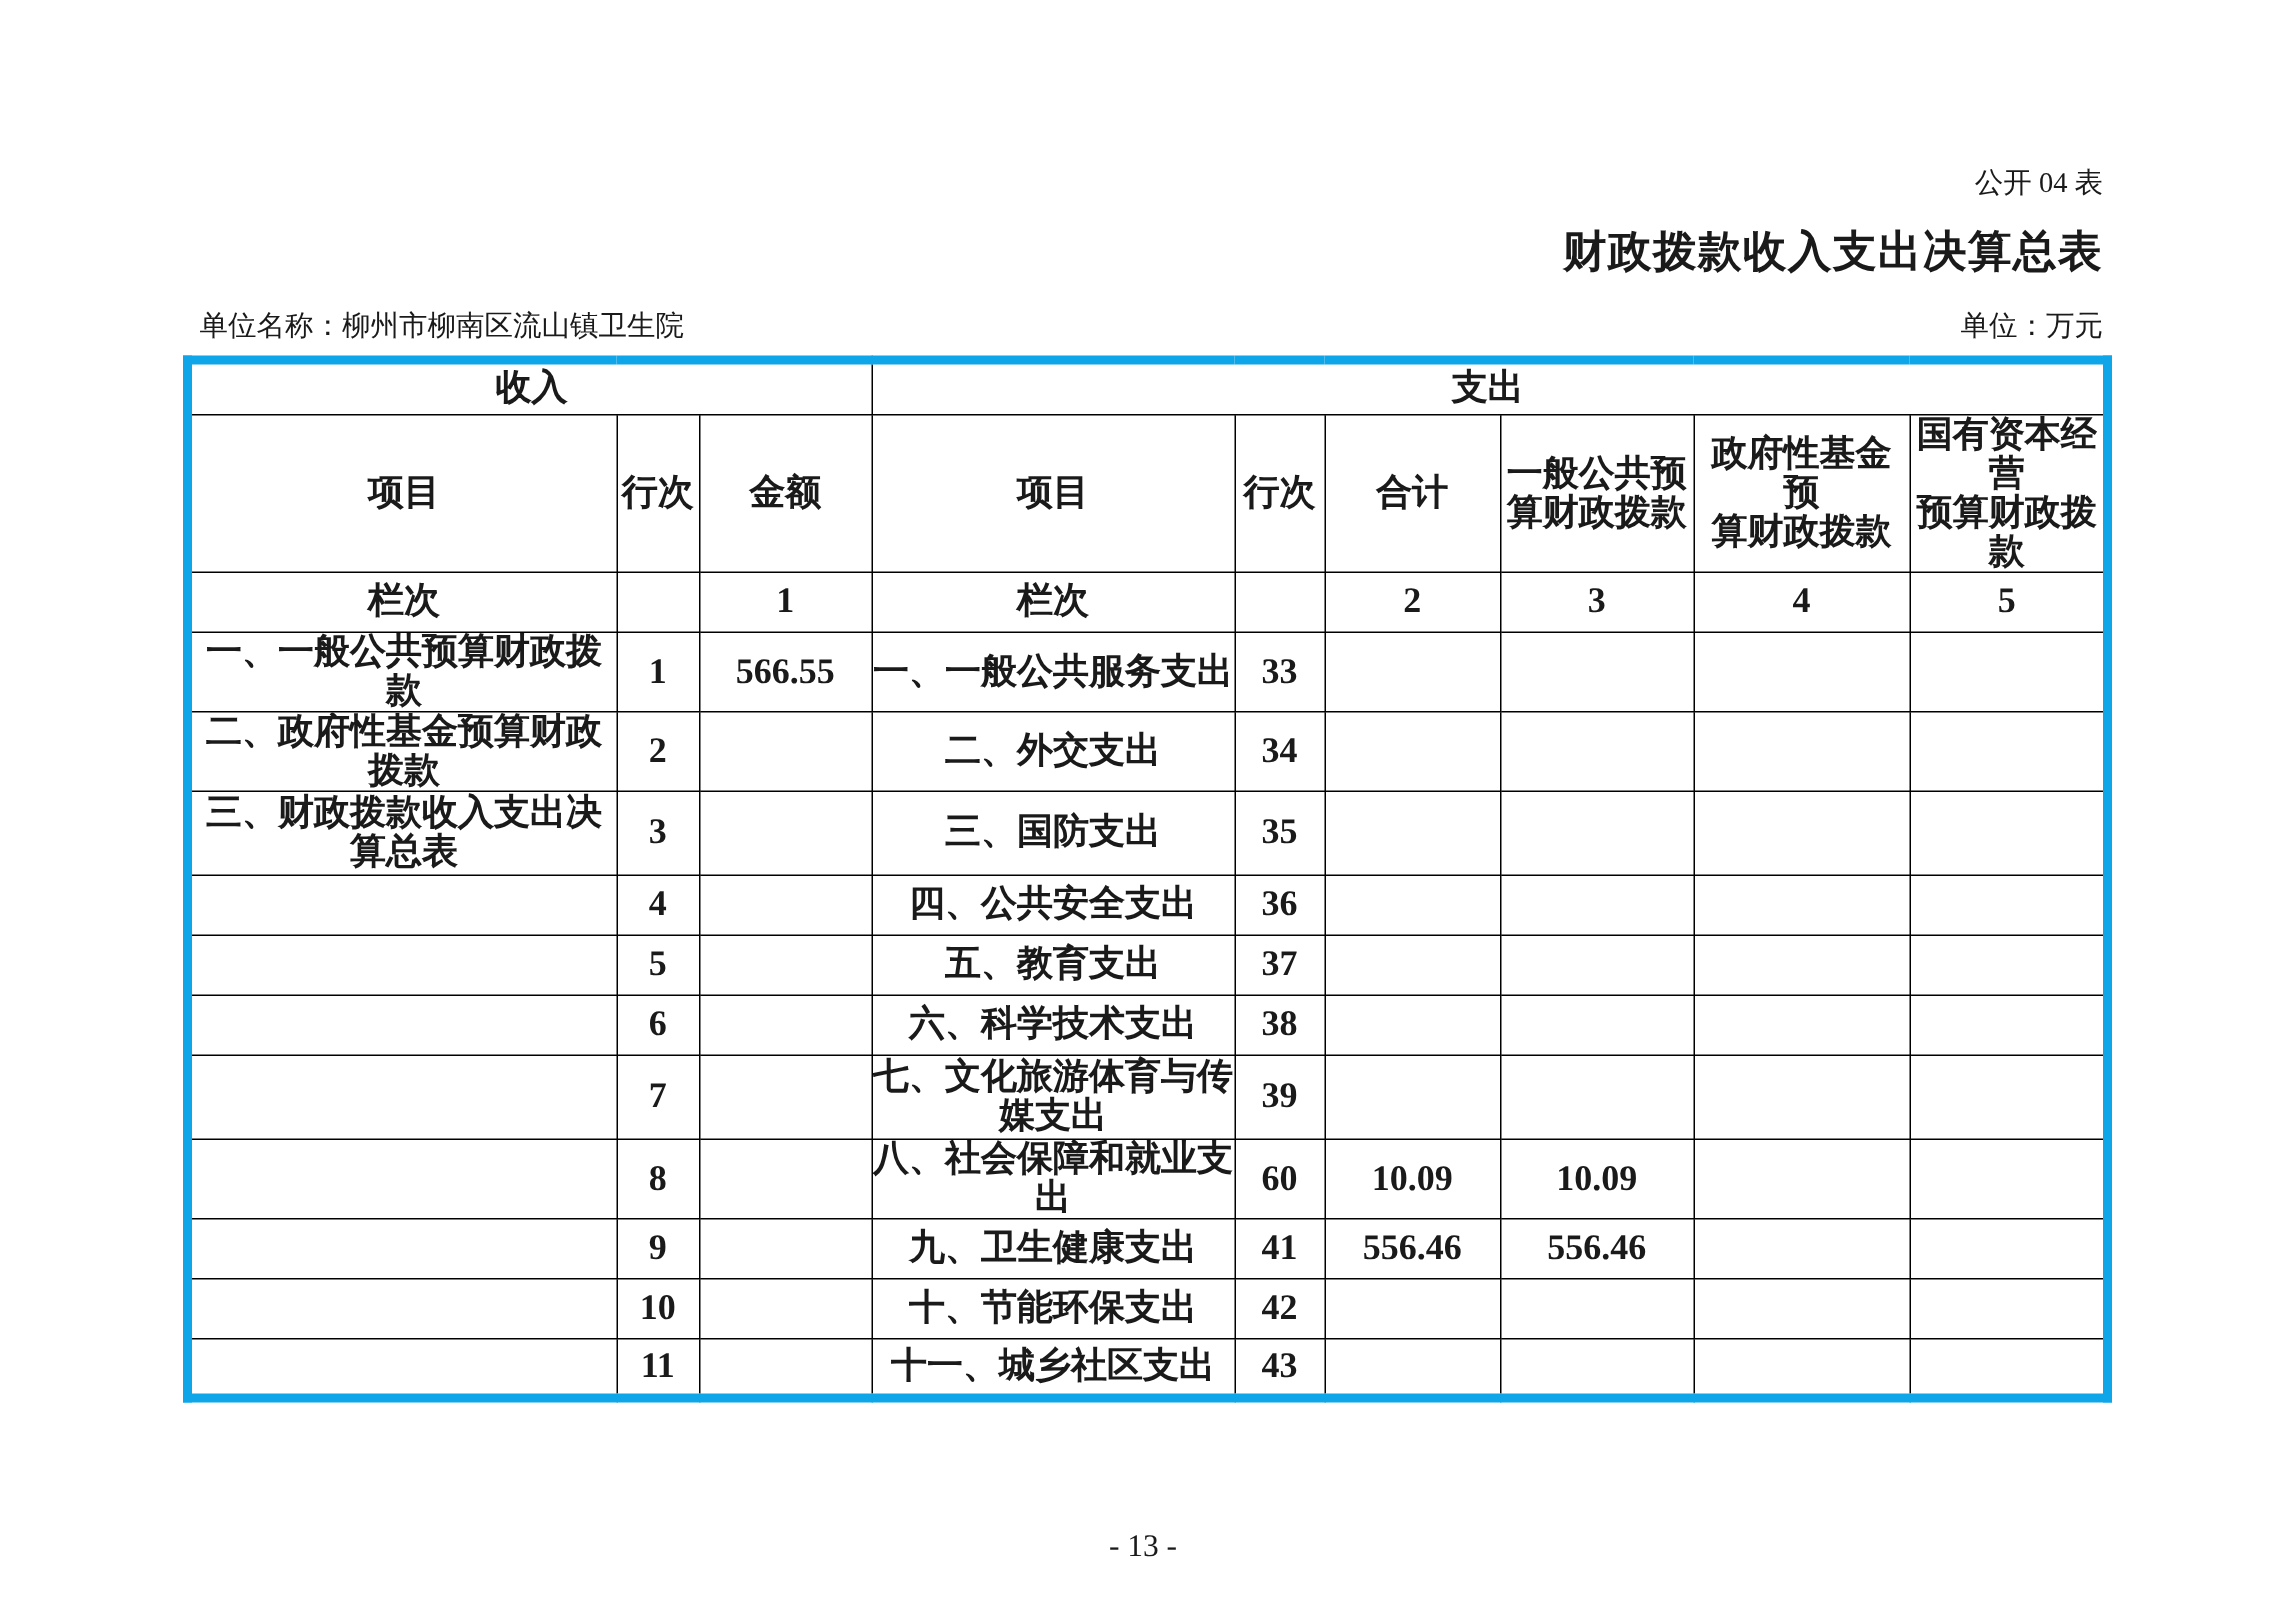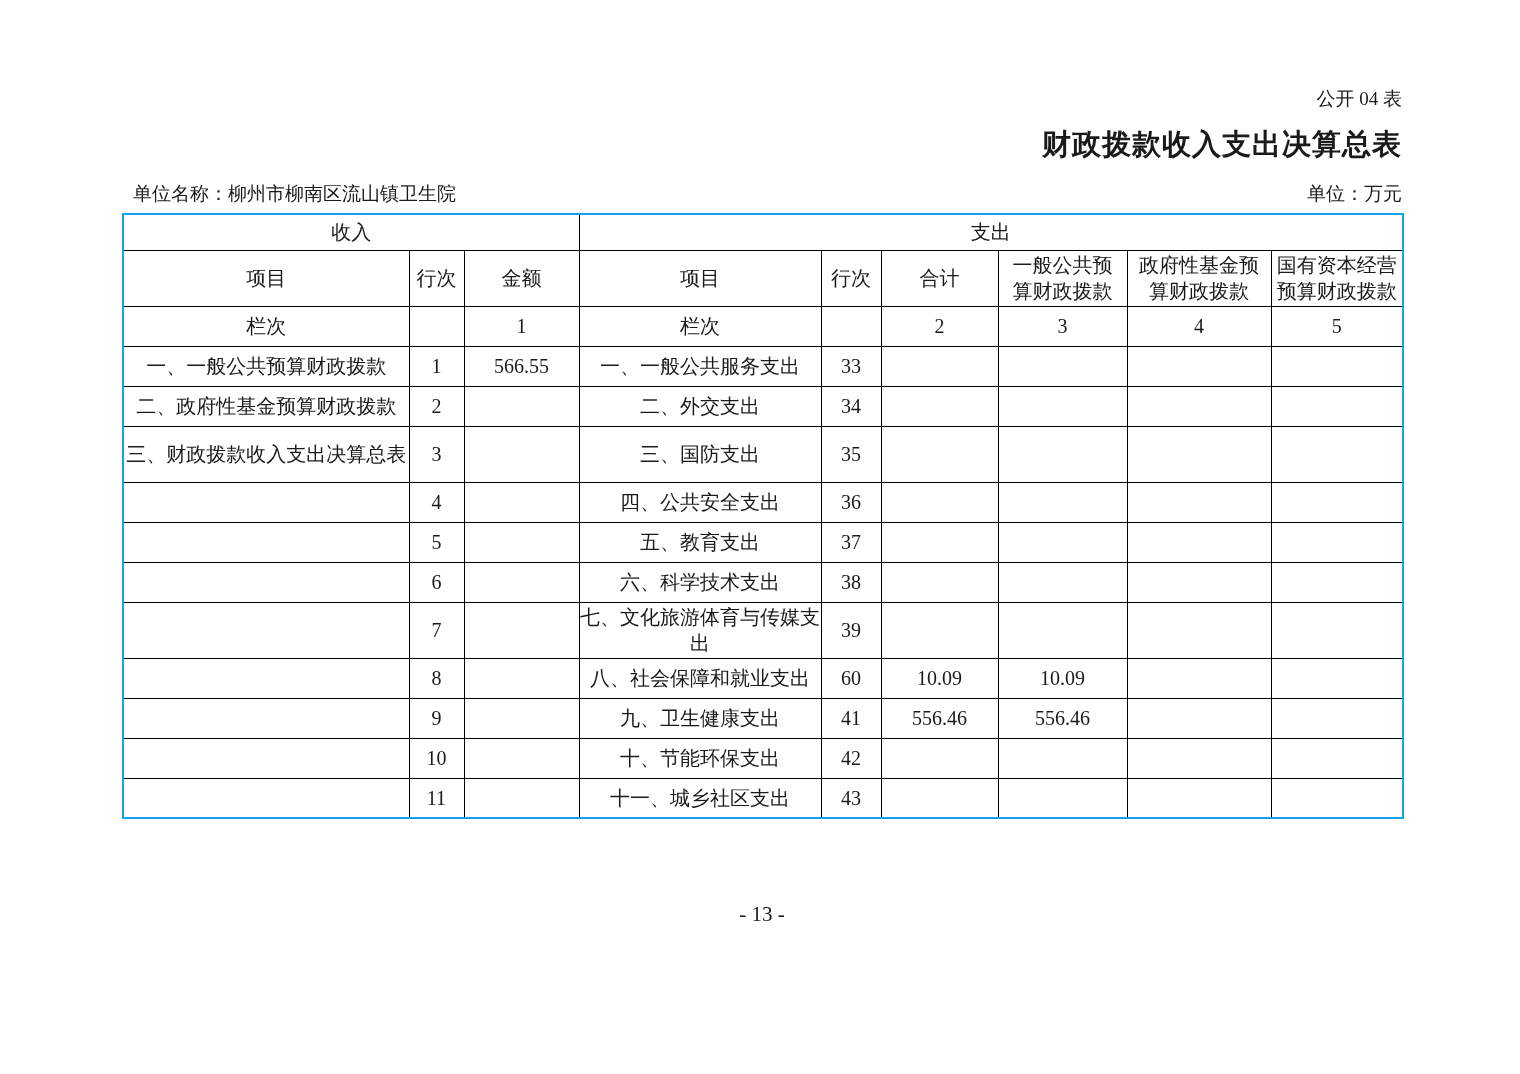--- a/index.html
+++ b/index.html
@@ -16,21 +16,21 @@
     width: 1520px;
     height: 1074px;
     background: #ffffff;
     overflow: hidden;
   }
   .content {
     margin: 0 118px 0 122px; 
     width: 1280px;
   }
   .doc-label {
-    padding-top: 88px;
+    padding-top: 112px;
     text-align: right;
     font-size: 19px;
     line-height: 22px;
   }
   .title {
     margin: 16px 0 0 0;
     text-align: right;
     font-family: "Liberation Sans", "DejaVu Sans", sans-serif;
     font-weight: 700;
     font-size: 29px;
@@ -44,22 +44,23 @@
     align-items: flex-end;
     font-size: 19px;
     line-height: 24px;
   }
   .meta-row .unit-name { padding-left: 11px; }
   table.fin-table {
     margin-top: 7px;
     border-collapse: collapse;
     table-layout: fixed;
     width: 1280px;
-    border: 2px solid #0ea5e9;
-    font-size: 20px;
+    border: 6px solid #0ea5e9;
+    font-size: 24px;
+    font-weight: bold;
   }
   table.fin-table td {
     border: 1px solid #000;
     padding: 0;
     vertical-align: middle;
     text-align: center;
     line-height: 26px;
     overflow: hidden;
   }
   tr.section-row { height: 36px; }

